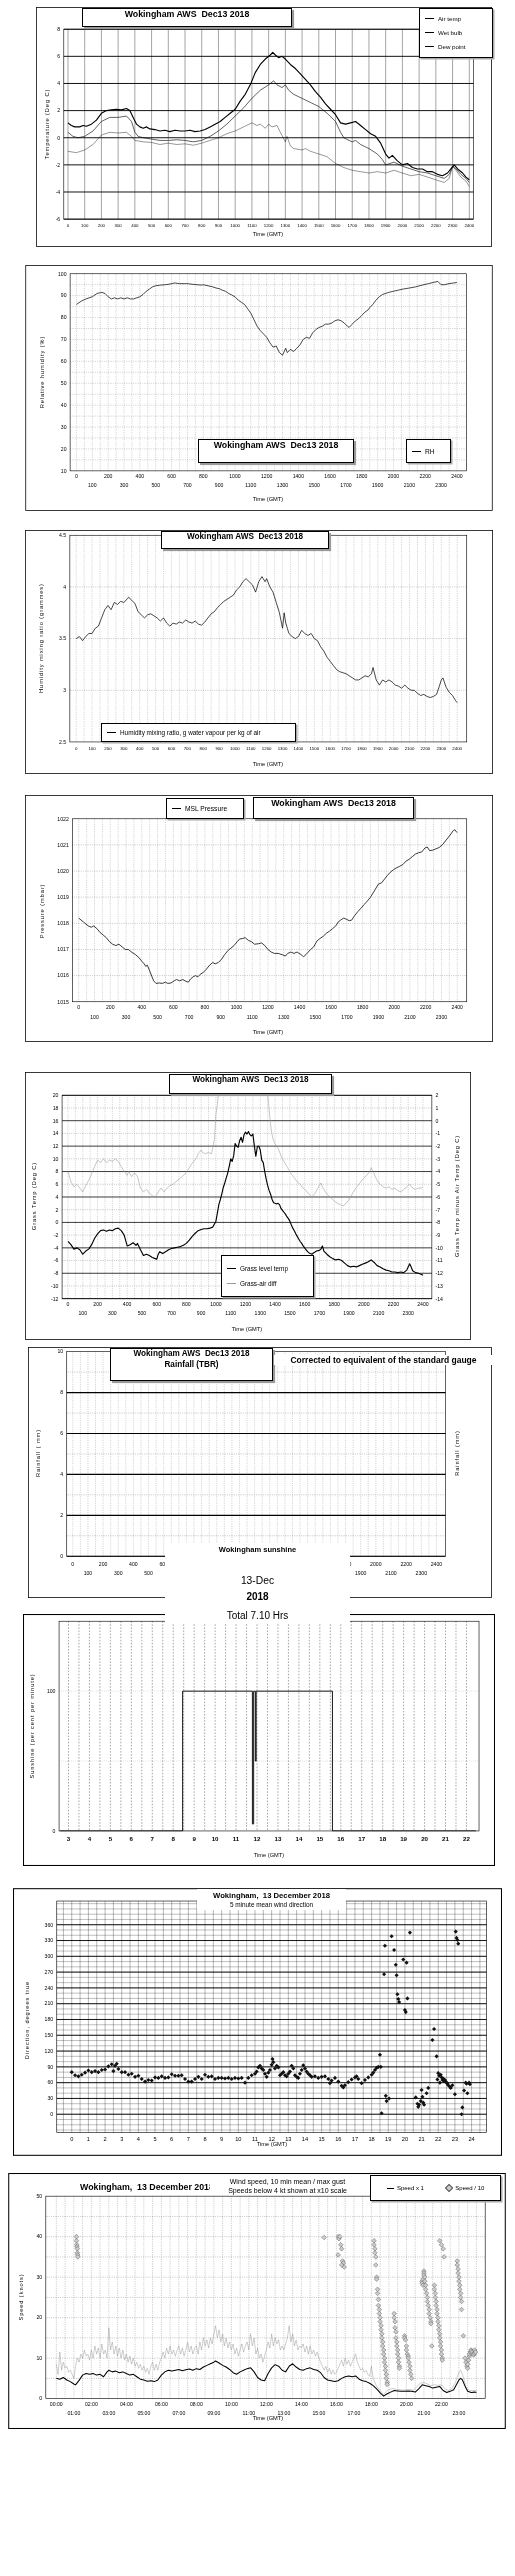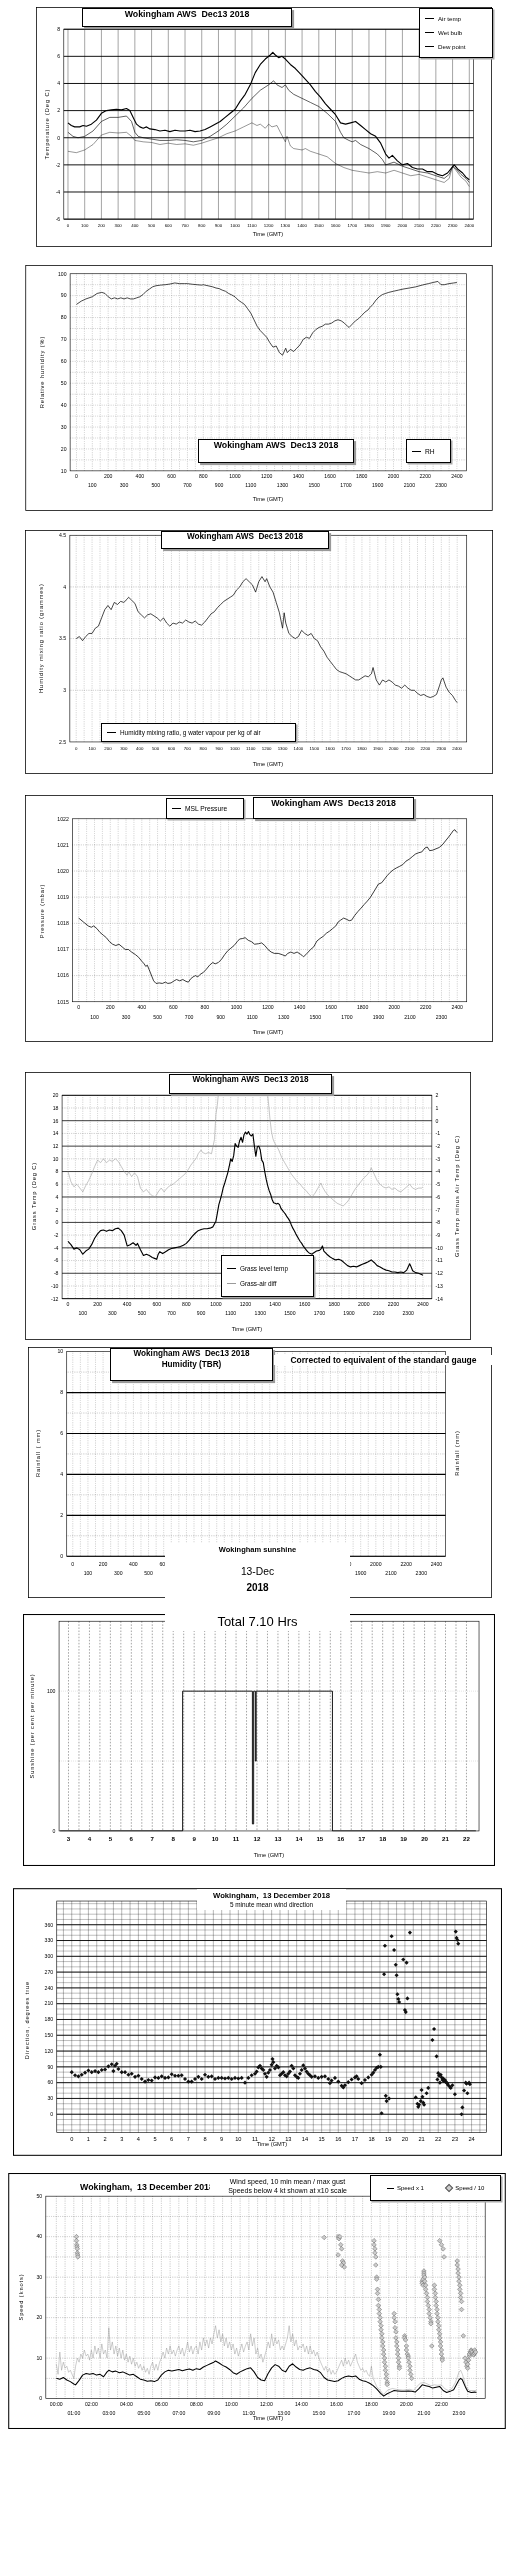--- a/index.html
+++ b/index.html
@@ -1392,32 +1392,32 @@
         <span class="ls med grey"></span>
         <span>Grass-air diff</span>
       </div>
   </div>
   <div class="vlab" style="left:34px;top:1196px;">Grass Temp (Deg C)</div>
   <div class="vlab" style="left:457px;top:1196px;">Grass Temp minus Air Temp (Deg C)</div>
   <div class="hlab" style="left:247px;top:1326px;">Time (GMT)</div>
 
   <div class="box" style="left:110px;top:1348px;width:163px;height:33px;">
     <div class="t-b pre" style="font-size:8.2px;">Wokingham AWS  Dec13 2018</div>
-    <div class="t-b pre" style="font-size:8.2px;margin-top:1.5px;">Humidity (TBR)</div>
+    <div class="t-b pre" style="font-size:8.2px;margin-top:1.5px;">Rainfall (TBR)</div>
   </div>
   <div class="plain t-b" style="left:274px;top:1355px;width:219px;font-size:8.5px;">Corrected to equivalent of the standard gauge</div>
   <div class="vlab" style="left:38px;top:1453px;">Rainfall ( mm)</div>
   <div class="vlab" style="left:457px;top:1453px;">Rainfall (mm)</div>
   <div class="hlab" style="left:256px;top:1586px;">Time (GMT)</div>
 
   <div class="plain" style="left:165px;top:1543px;width:185px;padding:2.1px 0;">
     <div class="t-b" style="font-size:7.5px;">Wokingham sunshine</div>
-    <div style="font-size:10.3px;margin-top:12px;">13-Dec</div>
+    <div style="font-size:10.3px;margin-top:21px;">13-Dec</div>
     <div class="t-b" style="font-size:10px;margin-top:5.2px;">2018</div>
-    <div style="font-size:13px;margin-top:21px;">Total 7.10 Hrs</div>
+    <div style="font-size:10px;margin-top:8px;">Total 7.10 Hrs</div>
   </div>
   <div class="vlab" style="left:32px;top:1726px;">Sunshine (per cent per minute)</div>
   <div class="hlab" style="left:269px;top:1852px;">Time (GMT)</div>
 
   <div class="plain" style="left:197px;top:1889px;width:149px;padding:1.5px 0;">
     <div class="t-b pre" style="font-size:7.7px;">Wokingham,  13 December 2018</div>
     <div style="font-size:6.4px;margin-top:1.5px;">5 minute mean wind direction</div>
   </div>
   <div class="vlab" style="left:27px;top:2020px;">Direction, degrees true</div>
   <div class="hlab" style="left:272px;top:2141px;">Time (GMT)</div>

